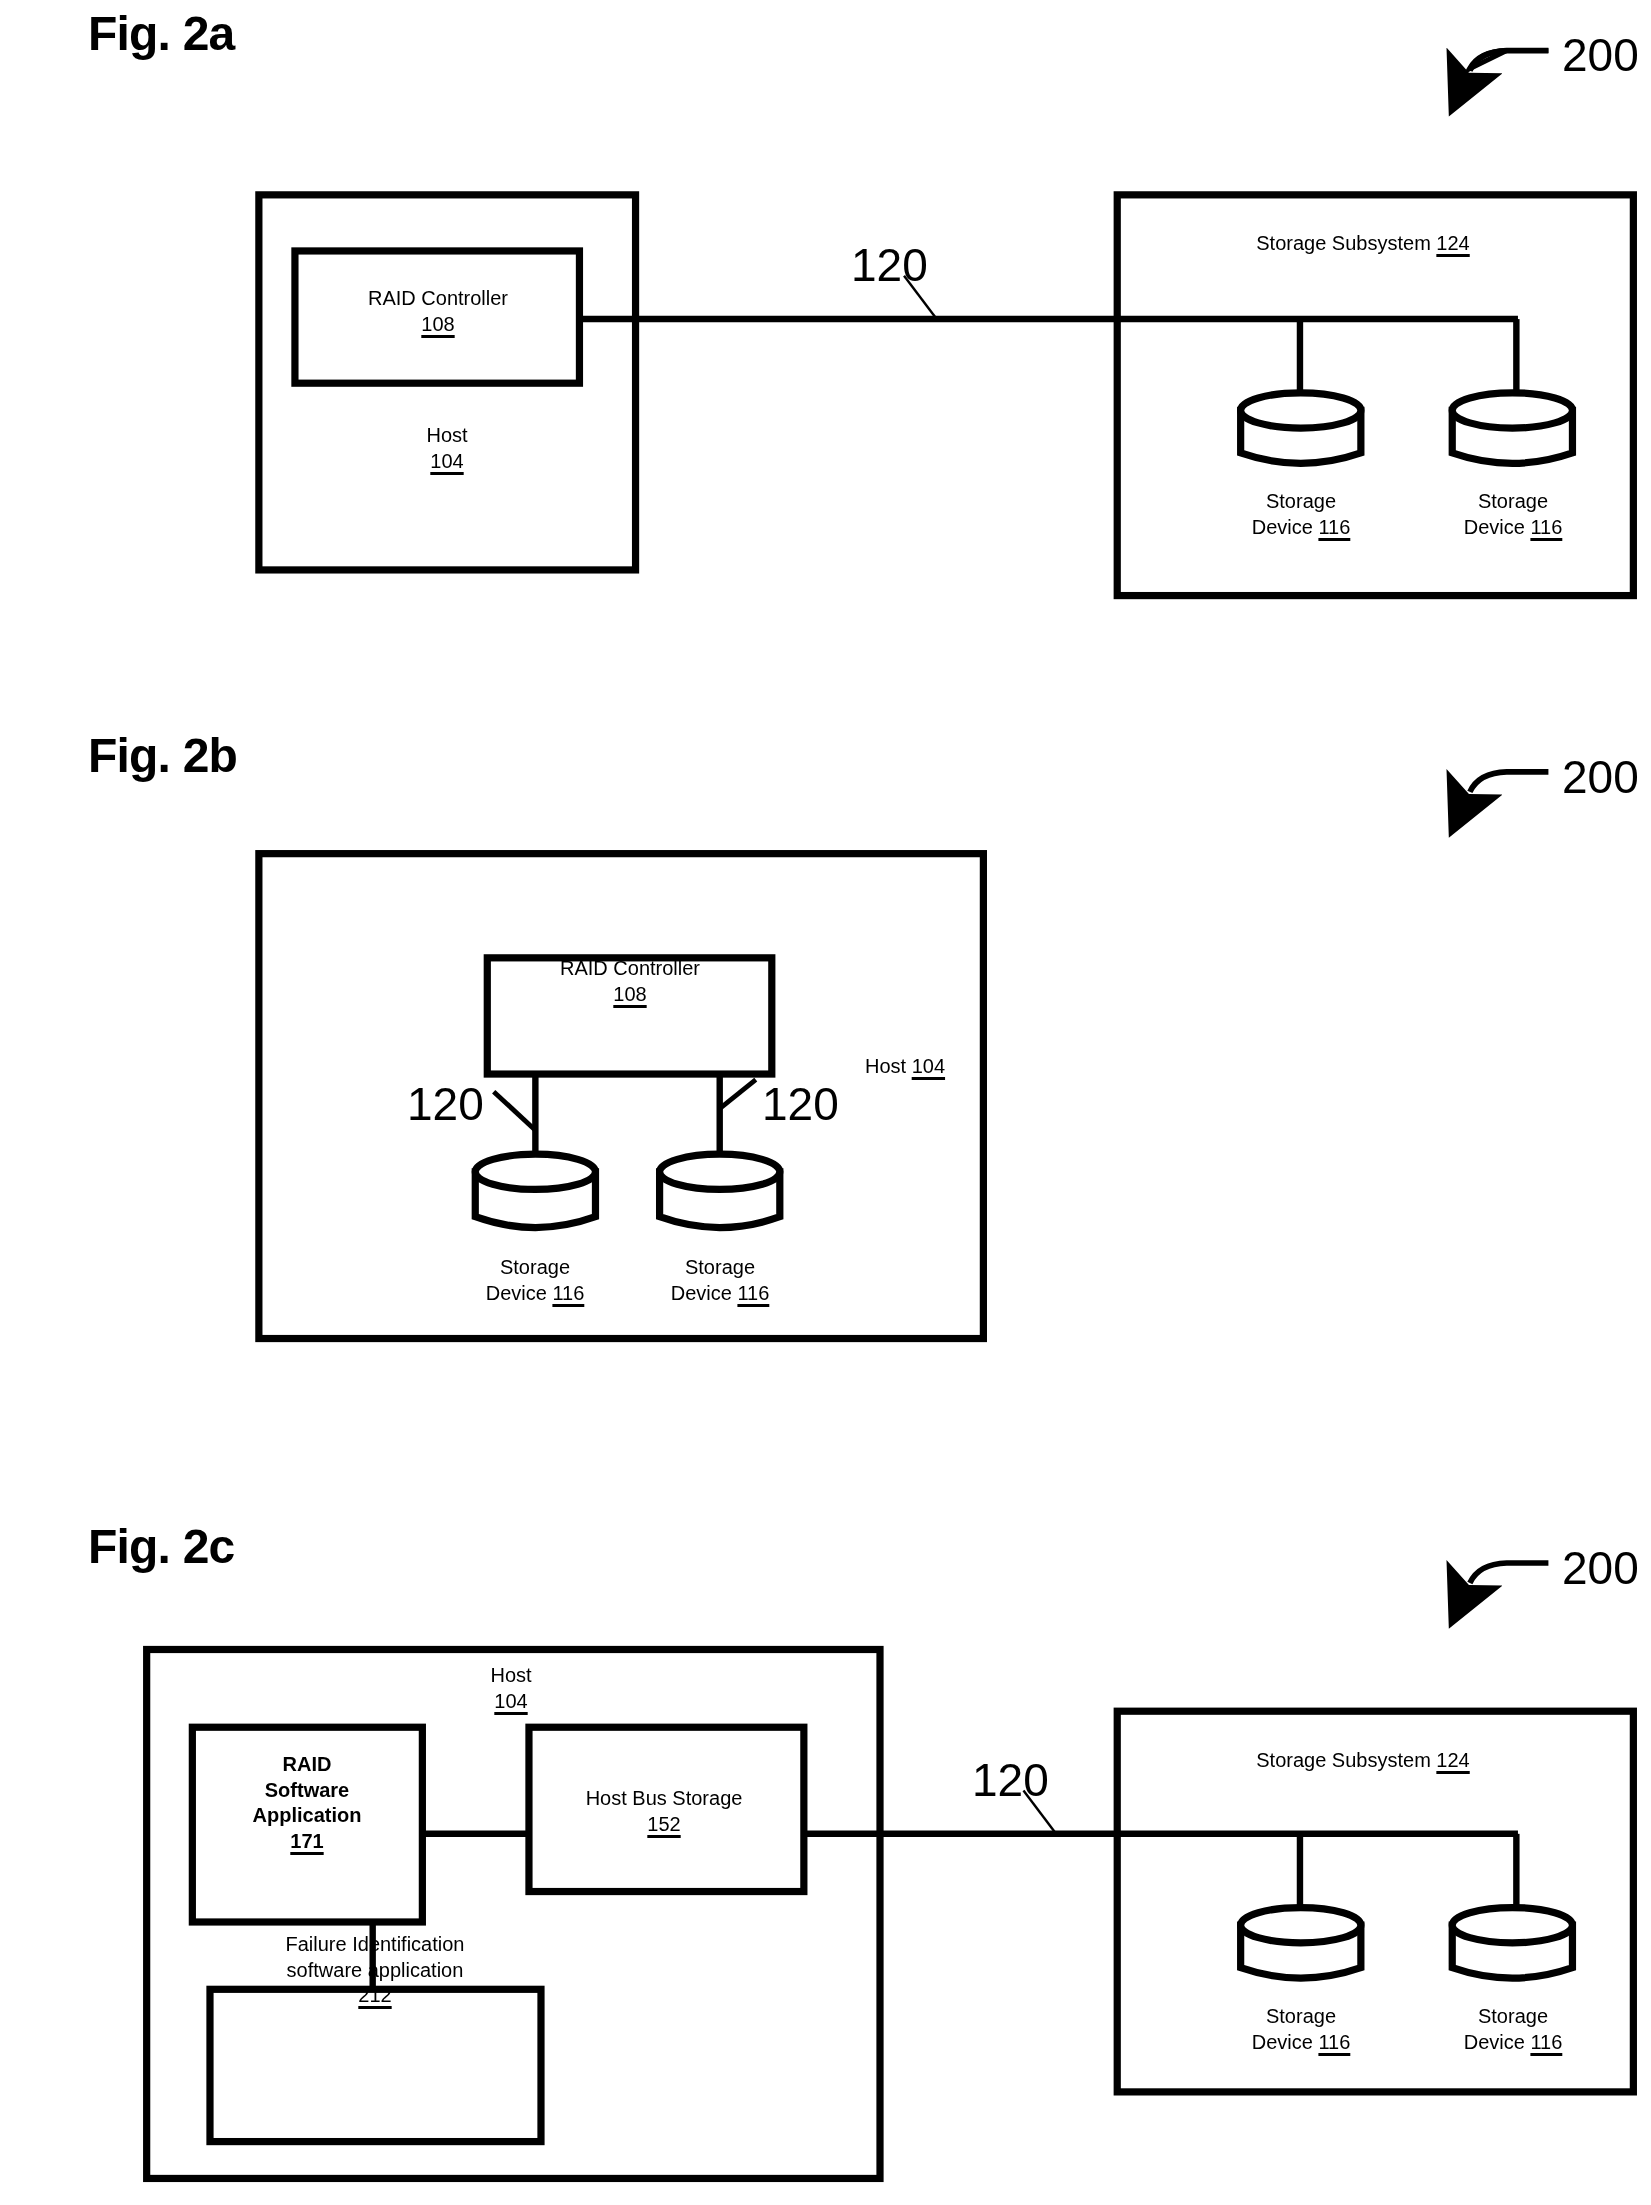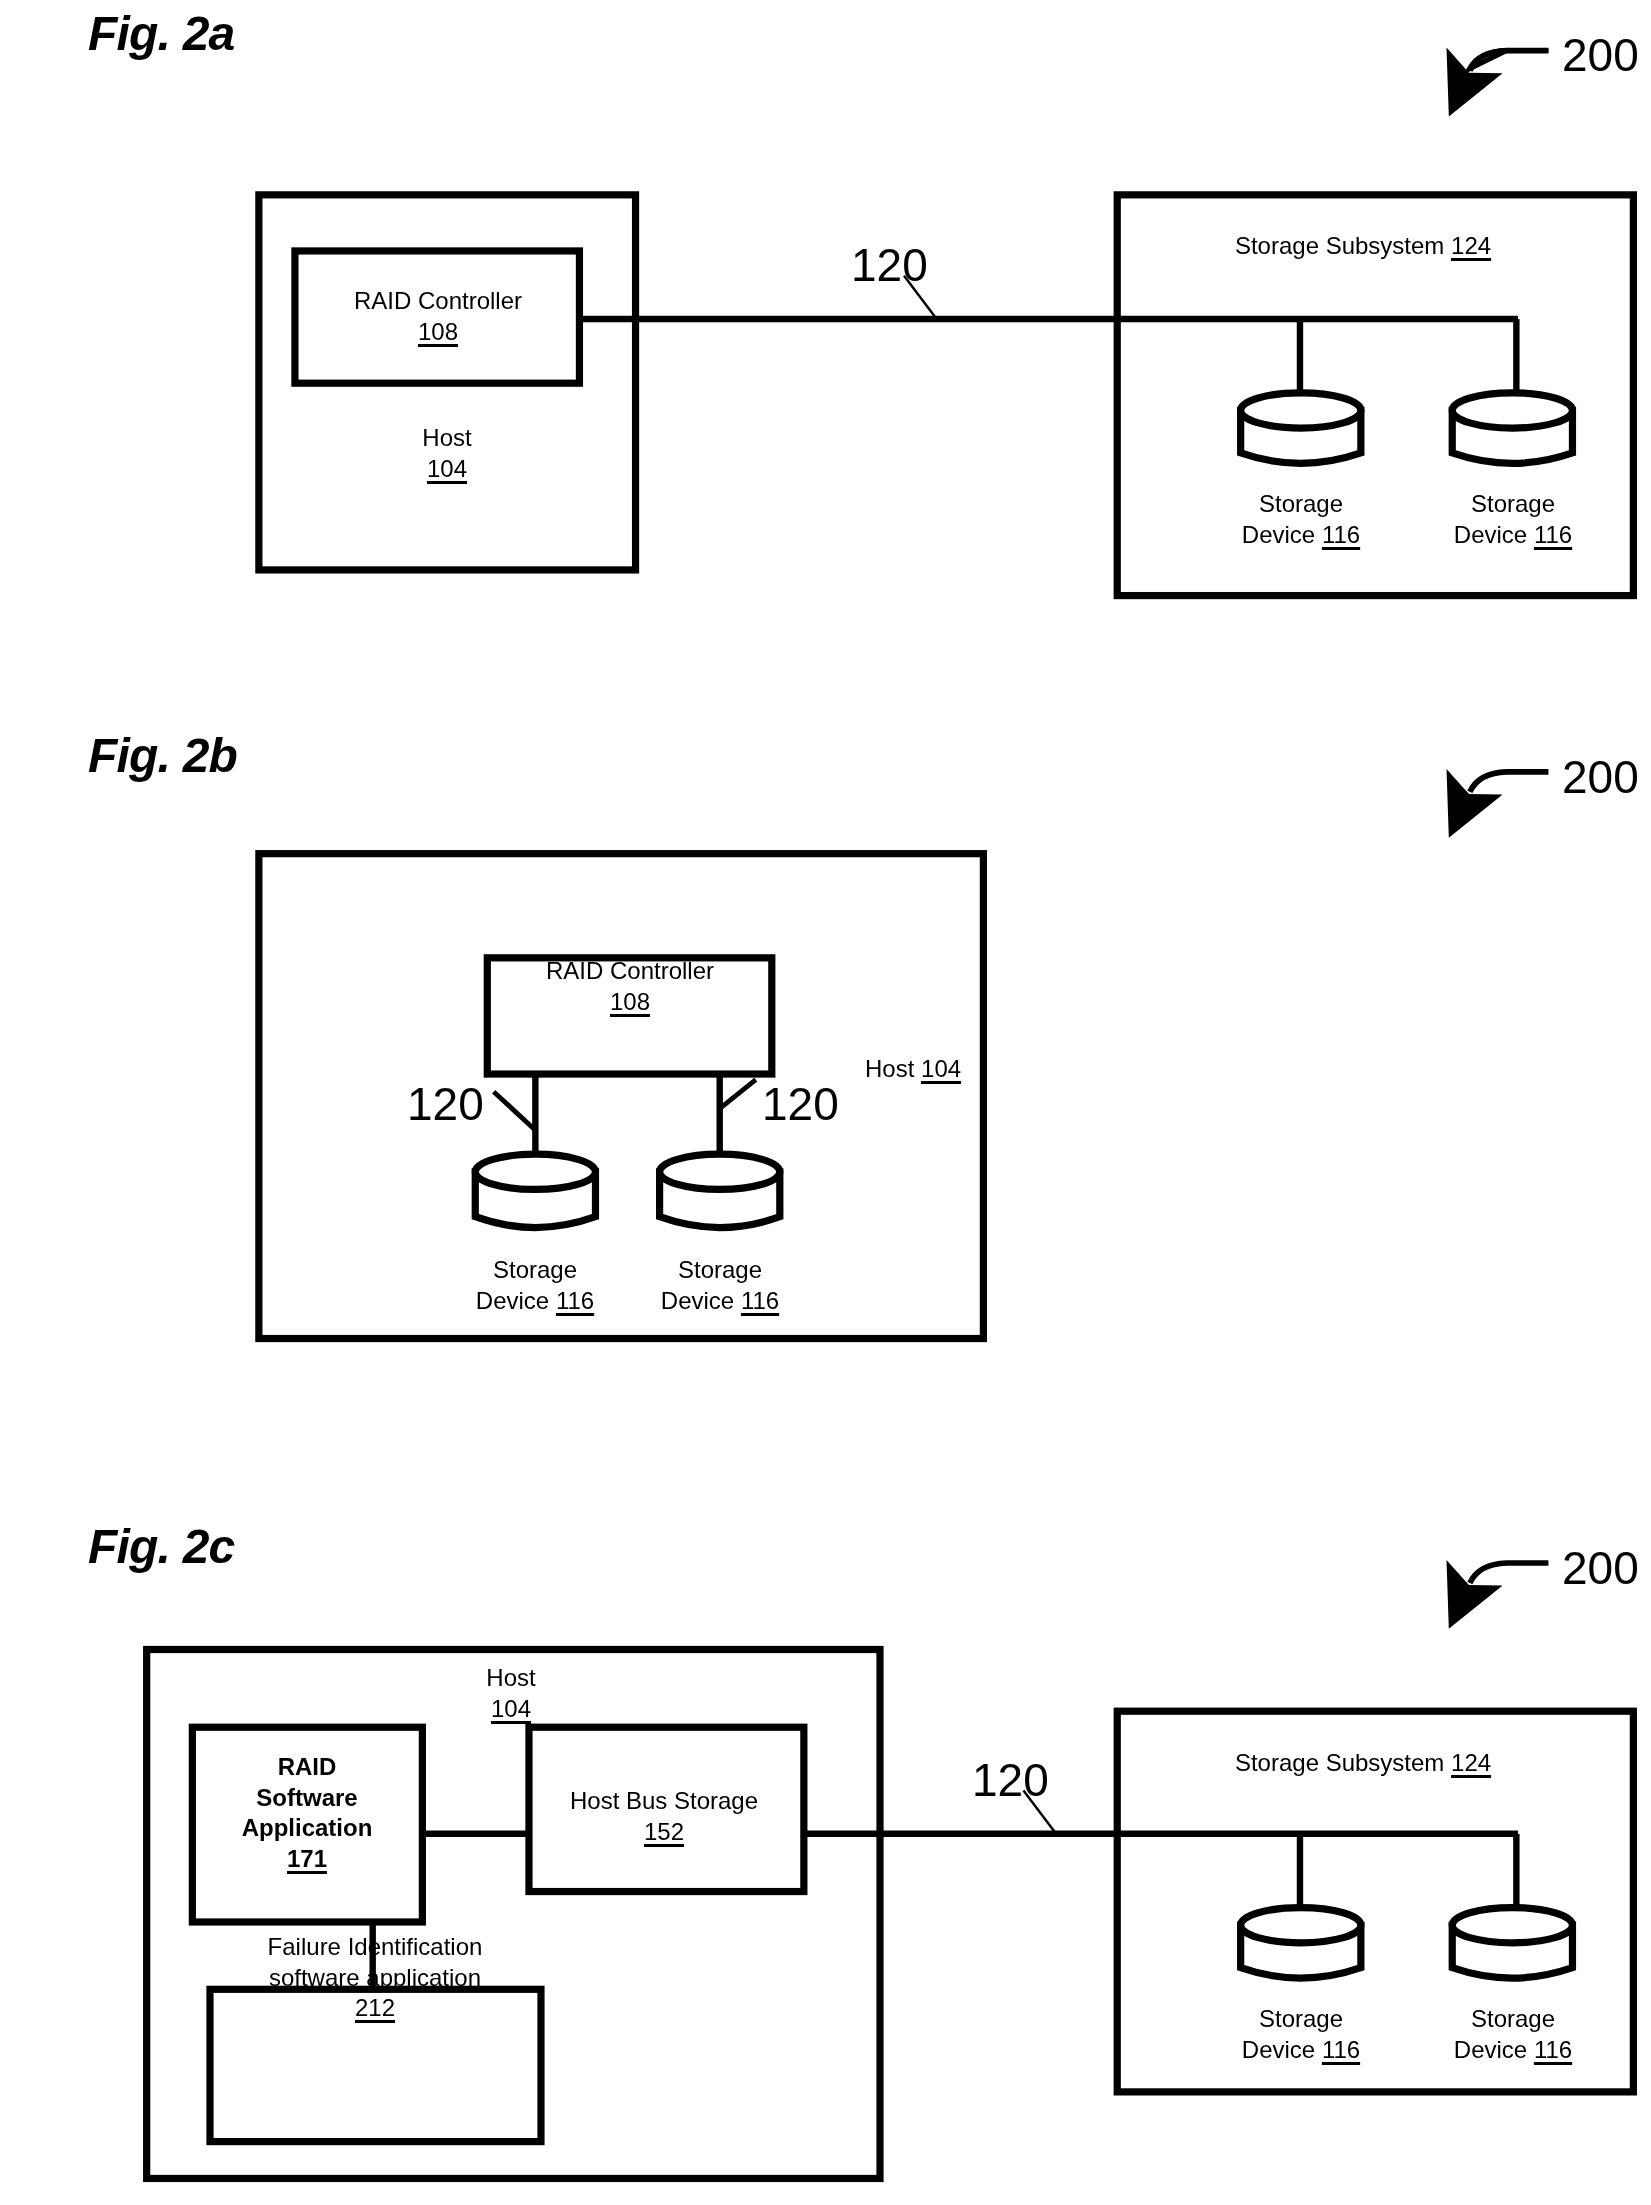--- a/index.html
+++ b/index.html
@@ -1,22 +1,22 @@
 <!DOCTYPE html>
 <html style="font-size:13px"><head>
 <meta charset="utf-8">
 <style>
   html,body{margin:0;padding:0;background:#ffffff;}
   body{width:1651px;height:2205px;position:relative;overflow:hidden;
        font-family:"Liberation Sans","DejaVu Sans",sans-serif;color:#000;}
   #sheet{position:absolute;left:0;top:0;width:1651px;height:2205px;}
   svg{position:absolute;left:0;top:0;width:1651px;height:2205px;overflow:visible;}
-  .fig-label{position:absolute;font-style:italic;font-weight:bold;font-size:48px;
+  .fig-label{position:absolute;font-weight:bold;font-size:48px;
              letter-spacing:-0.8px;white-space:nowrap;}
-  .txt{position:absolute;white-space:nowrap;font-size:24px;line-height:1.28;}
+  .txt{position:absolute;white-space:nowrap;font-size:20px;line-height:1.28;}
   .txt.c{transform:translateX(-50%);text-align:center;}
   .u{text-decoration:underline;text-underline-offset:4px;text-decoration-thickness:3.2px;}
   .num{position:absolute;font-size:46px;white-space:nowrap;}
   .blk{fill:none;stroke:#000;}
   .bx2{stroke-width:9;}
   .ln{stroke-width:8;stroke-linecap:butt;}
   .lnthin{stroke-width:3;}
   .lnmed{stroke-width:6;}
   .cyl{fill:#ffffff;stroke:#000;stroke-width:9;}
 </style>

